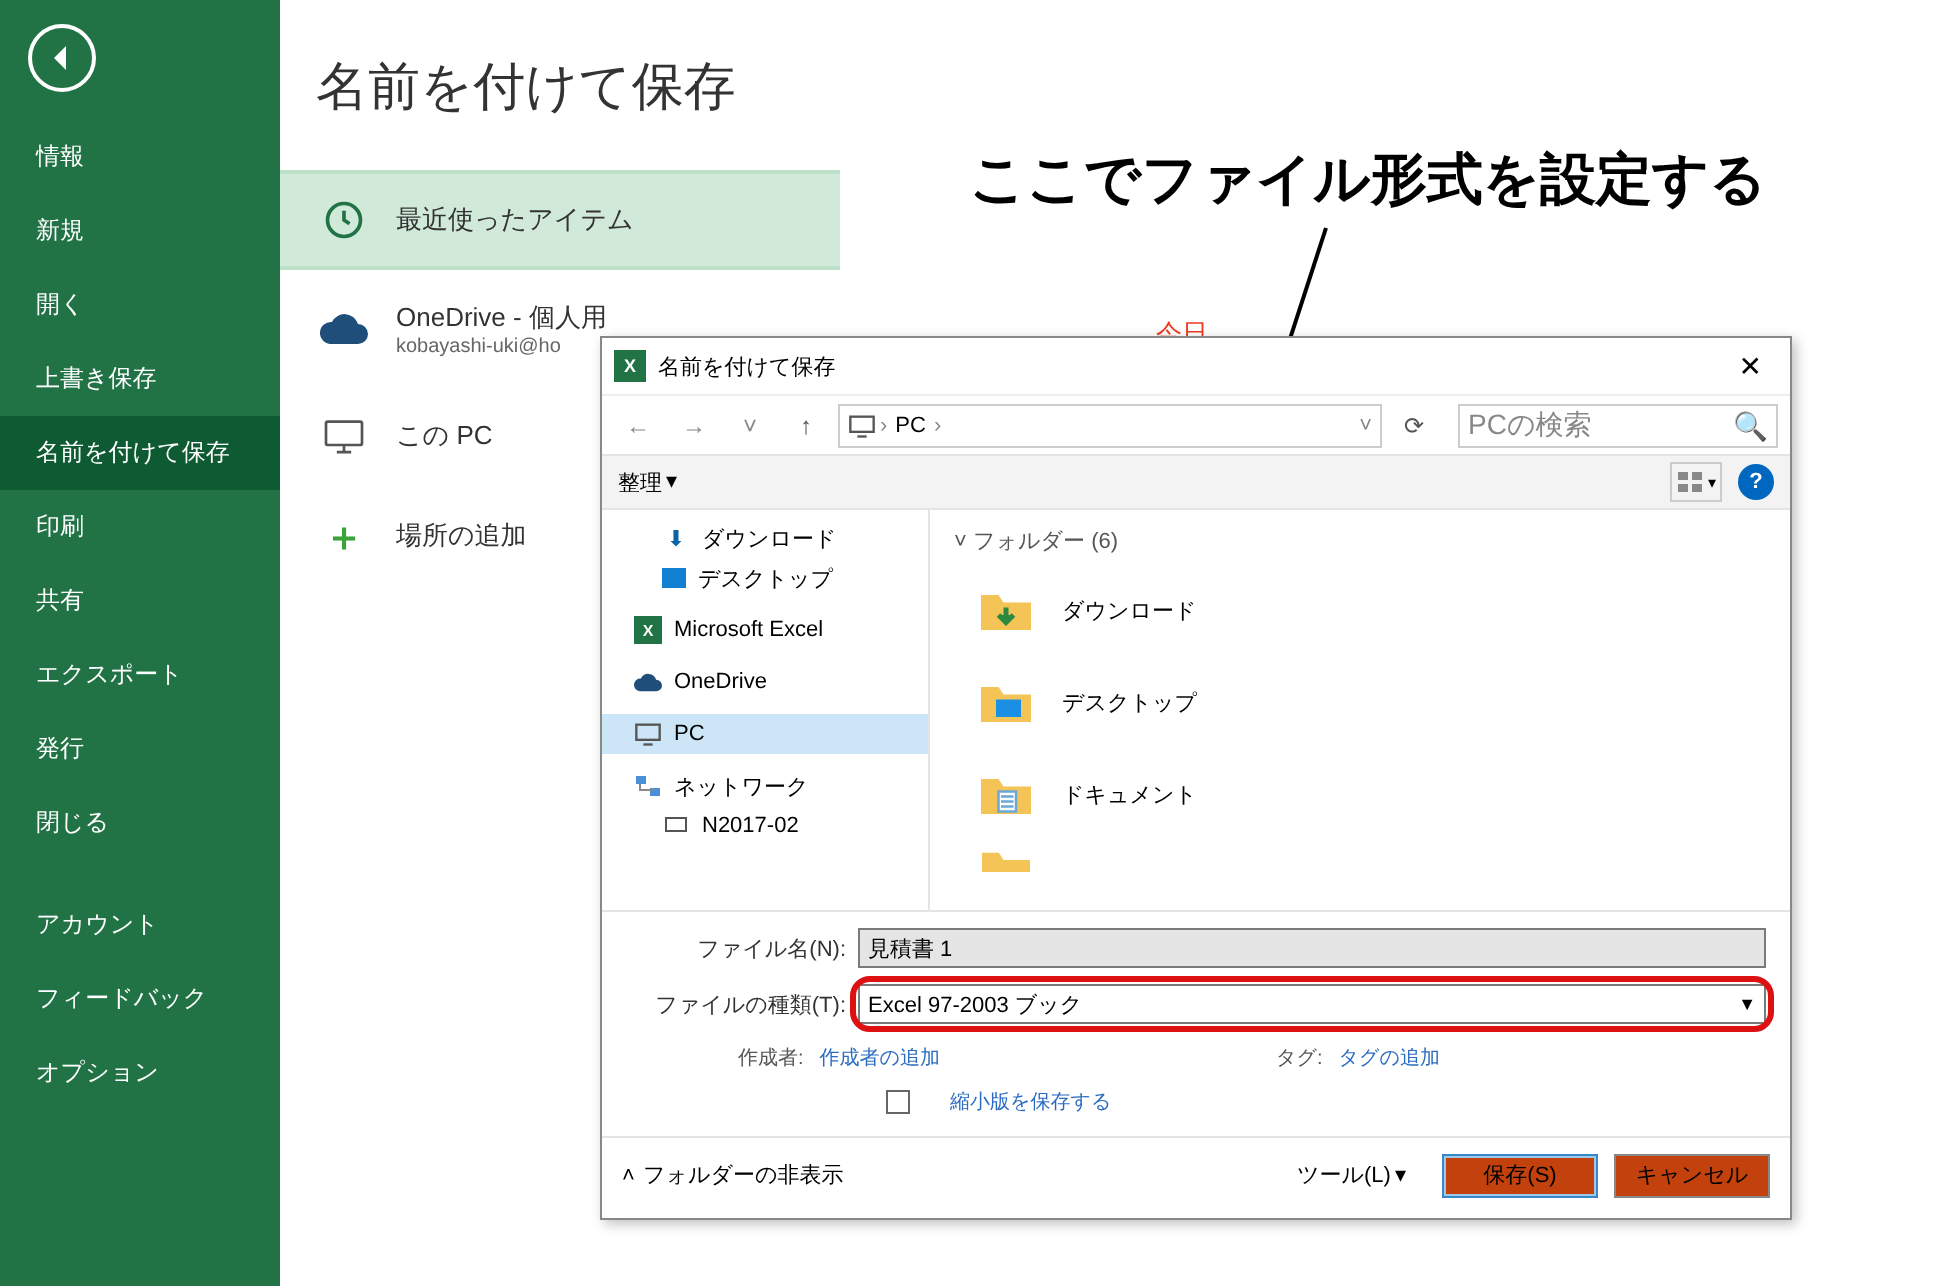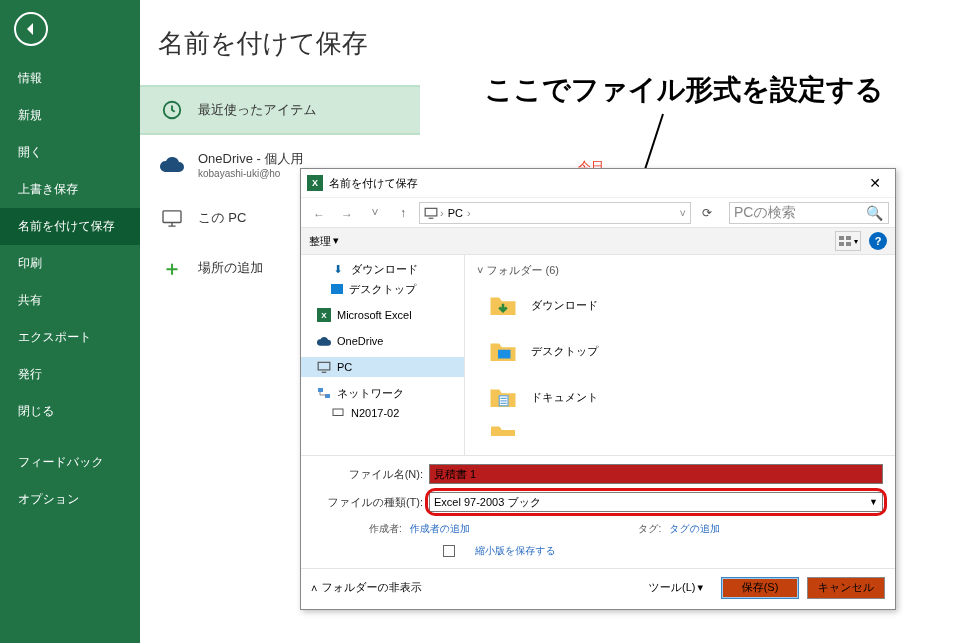--- a/index.html
+++ b/index.html
@@ -55,21 +55,21 @@
   .tree-ico { width: 14px; height: 14px; display: flex; align-items: center; justify-content: center; }
   .folder-pane { flex: 1; padding: 4px 8px; font-size: 11px; overflow: hidden; }
   .fp-head { color: #555; margin: 4px 0 4px 4px; }
   .fp-row { display: flex; align-items: center; height: 46px; gap: 10px; padding-left: 12px; }
   .fp-ico { width: 36px; height: 36px; display: flex; align-items: center; justify-content: center; }
   .fp-label { font-size: 11px; }
 
   .dlg-fields { padding: 6px 12px 2px 12px; font-size: 11px; border-top: 1px solid #e4e4e4; }
   .fld-row { display: flex; align-items: center; height: 24px; margin-bottom: 4px; }
   .fld-label { width: 116px; text-align: right; padding-right: 6px; color: #333; }
-  .fld-input { flex: 1; height: 20px; border: 1px solid #7a7a7a; padding: 0 4px; background: #b91c1c; font-size: 11px; }
+  .fld-input { flex: 1; height: 20px; border: 1px solid #7a7a7a; padding: 0 4px; background: #e5e5e5; font-size: 11px; }
   .type-wrap { flex: 1; position: relative; }
   .type-select { width: 100%; height: 20px; border: 1px solid #7a7a7a; padding: 0 4px; background: #fff; font-size: 11px; display: flex; align-items: center; }
   .type-ring { position: absolute; left: -4px; right: -4px; top: -4px; bottom: -4px; border: 3px solid #d11; border-radius: 10px; pointer-events: none; }
   .meta-row { display: flex; align-items: center; font-size: 10px; color: #555; padding: 4px 0 4px 56px; gap: 8px; }
   .meta-row .link { color: #2a6cc2; cursor: pointer; }
   .meta-row .tg { margin-left: 160px; }
   .thumb-row { padding: 4px 0 8px 130px; display: flex; align-items: center; gap: 20px; font-size: 10px; }
   .thumb-row .link { color: #2a6cc2; }
   .chk { width: 12px; height: 12px; border: 1px solid #666; }
 
@@ -96,20 +96,21 @@
   <div class="sb-item">新規</div>
   <div class="sb-item">開く</div>
   <div class="sb-item">上書き保存</div>
   <div class="sb-item selected">名前を付けて保存</div>
   <div class="sb-item">印刷</div>
   <div class="sb-item">共有</div>
   <div class="sb-item">エクスポート</div>
   <div class="sb-item">発行</div>
   <div class="sb-item">閉じる</div>
   <div class="sb-gap"></div>
+  <div class="sb-item">アカウント</div>
   <div class="sb-item">フィードバック</div>
   <div class="sb-item">オプション</div>
 </div>
 
 <div class="main">
   <div class="page-title">名前を付けて保存</div>
 
   <div class="loc-row recent">
     <span class="loc-icon">
       <svg width="22" height="22" viewBox="0 0 24 24" fill="none" stroke="#217346" stroke-width="2">

